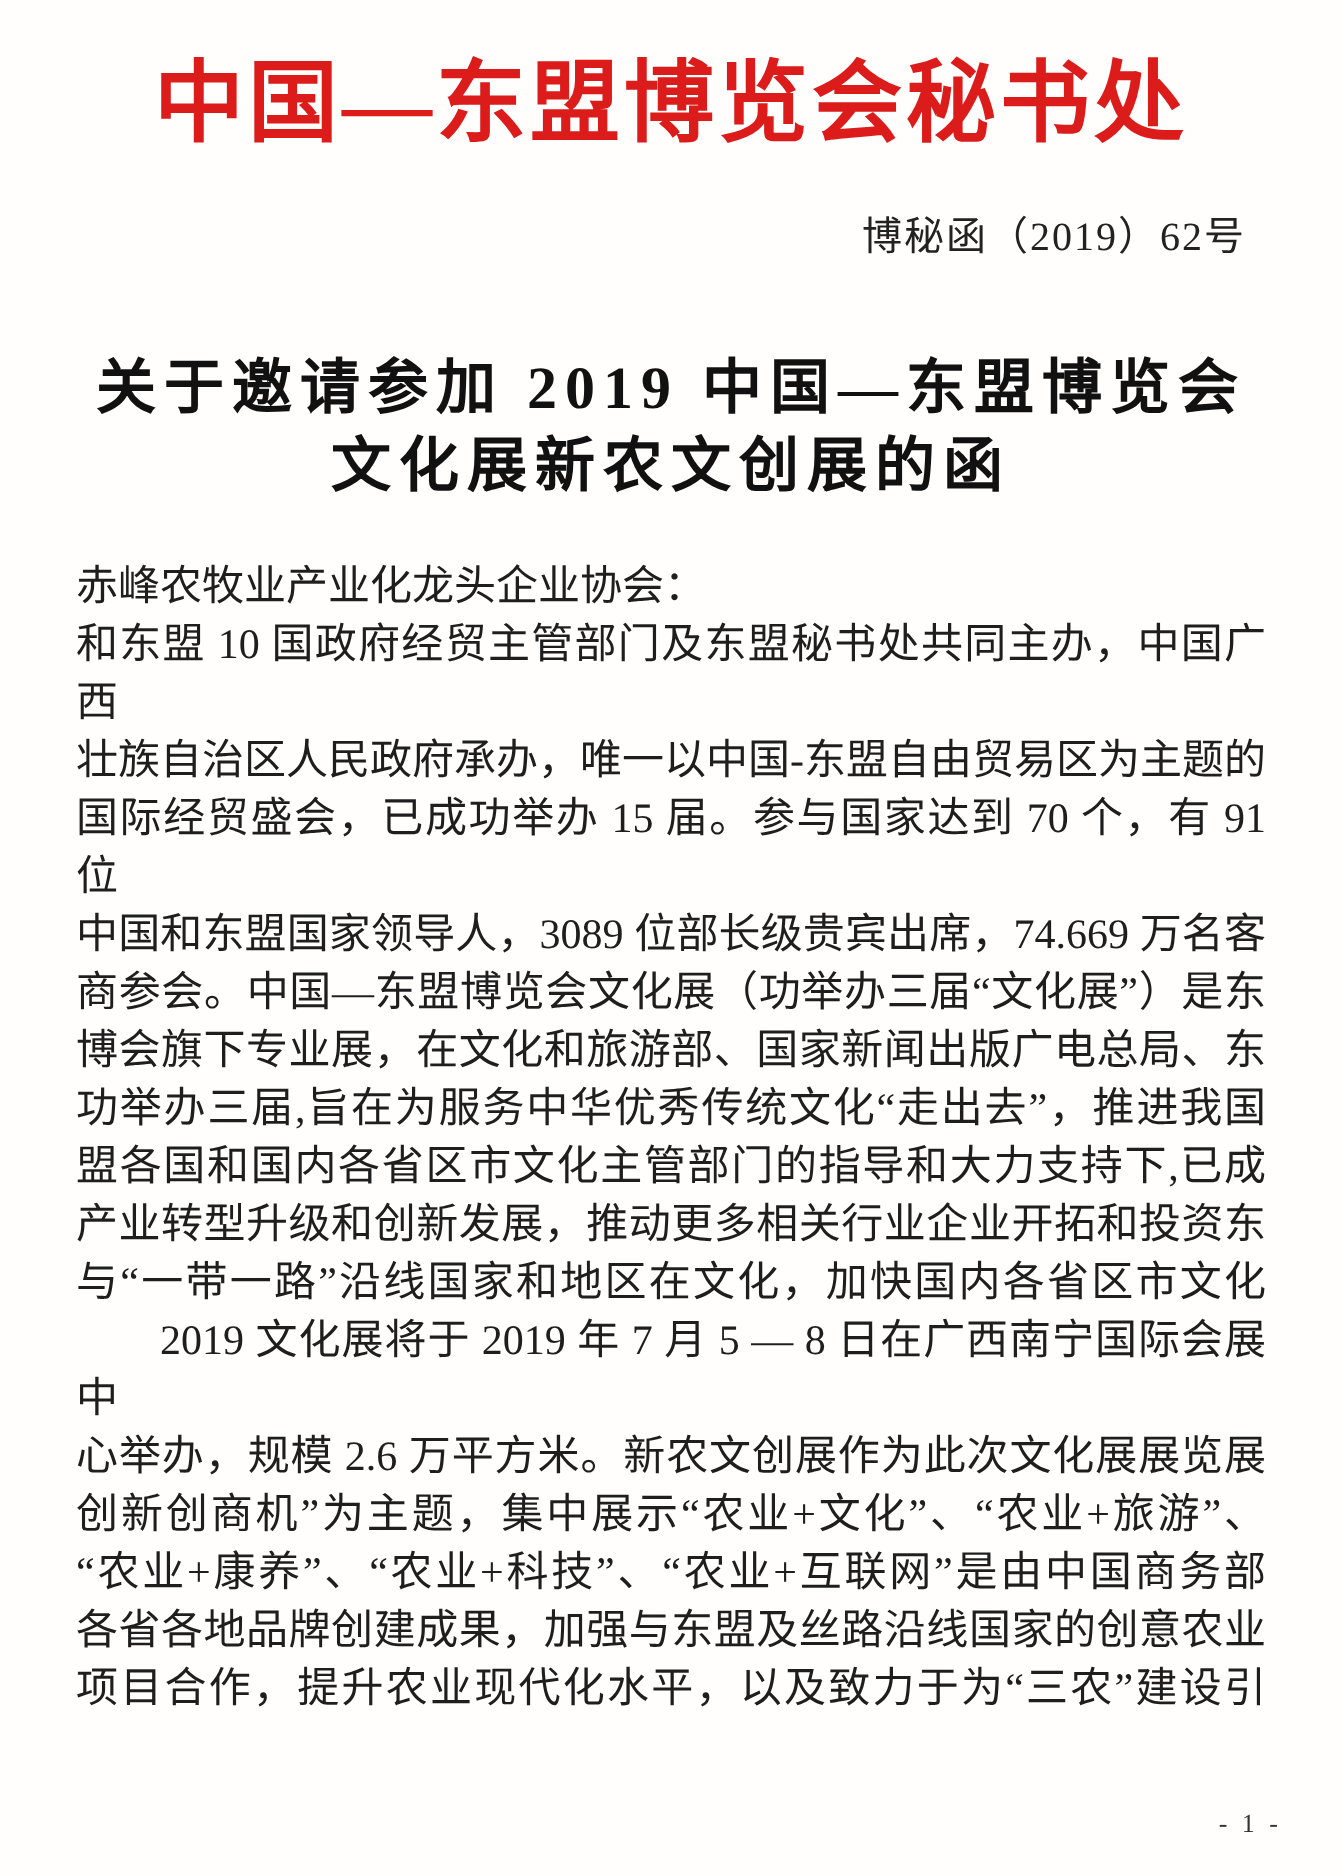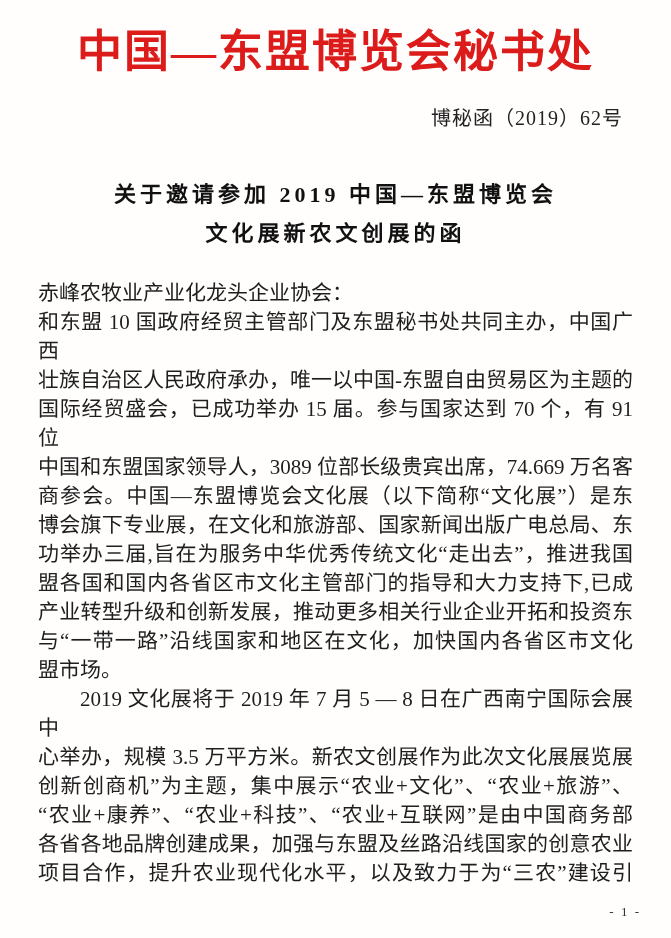--- a/index.html
+++ b/index.html
@@ -34,21 +34,21 @@
     margin-top:22px;
     padding-right:48px;
     text-align:right;
     font-size:20px;
     letter-spacing:1px;
     color:#222;
   }
   .doc-title{
     margin-top:44px;
     text-align:center;
-    font-size:22px;
+    font-size:30px;
     font-weight:bold;
     letter-spacing:4px;
     line-height:39px;
     color:#111;
   }
   .doc-body{
     margin-top:26px;
     padding:0 38px 0 38px;
     font-size:21px;
     line-height:29px;
@@ -87,29 +87,28 @@
     <div class="title-line">关于邀请参加 2019 中国—东盟博览会</div>
     <div class="title-line">文化展新农文创展的函</div>
   </div>
 
   <div class="doc-body">
       <div class="line">赤峰农牧业产业化龙头企业协会：</div>
       <div class="line fill">和东盟 10 国政府经贸主管部门及东盟秘书处共同主办，中国广西</div>
       <div class="line fill">壮族自治区人民政府承办，唯一以中国-东盟自由贸易区为主题的</div>
       <div class="line fill">国际经贸盛会，已成功举办 15 届。参与国家达到 70 个，有 91 位</div>
       <div class="line fill">中国和东盟国家领导人，3089 位部长级贵宾出席，74.669 万名客</div>
-      <div class="line fill">商参会。中国—东盟博览会文化展（以下简称“文化展”）是东</div>
+      <div class="line fill">商参会。中国—东盟博览会文化展（功举办三届“文化展”）是东</div>
       <div class="line fill">博会旗下专业展，在文化和旅游部、国家新闻出版广电总局、东</div>
       <div class="line fill">功举办三届,旨在为服务中华优秀传统文化“走出去”，推进我国</div>
       <div class="line fill">盟各国和国内各省区市文化主管部门的指导和大力支持下,已成</div>
       <div class="line fill">产业转型升级和创新发展，推动更多相关行业企业开拓和投资东</div>
       <div class="line fill">与“一带一路”沿线国家和地区在文化，加快国内各省区市文化</div>
-      <div class="line">盟市场。</div>
       <div class="line indent fill">2019 文化展将于 2019 年 7 月 5 — 8 日在广西南宁国际会展中</div>
-      <div class="line fill">心举办，规模 3.5 万平方米。新农文创展作为此次文化展展览展</div>
+      <div class="line fill">心举办，规模 2.6 万平方米。新农文创展作为此次文化展展览展</div>
       <div class="line fill">创新创商机”为主题，集中展示“农业+文化”、“农业+旅游”、</div>
       <div class="line fill">“农业+康养”、“农业+科技”、“农业+互联网”是由中国商务部</div>
       <div class="line fill">各省各地品牌创建成果，加强与东盟及丝路沿线国家的创意农业</div>
       <div class="line fill">项目合作，提升农业现代化水平，以及致力于为“三农”建设引</div>
     </div>
 
   <div class="page-number">- 1 -</div>
 
 </div>
 

